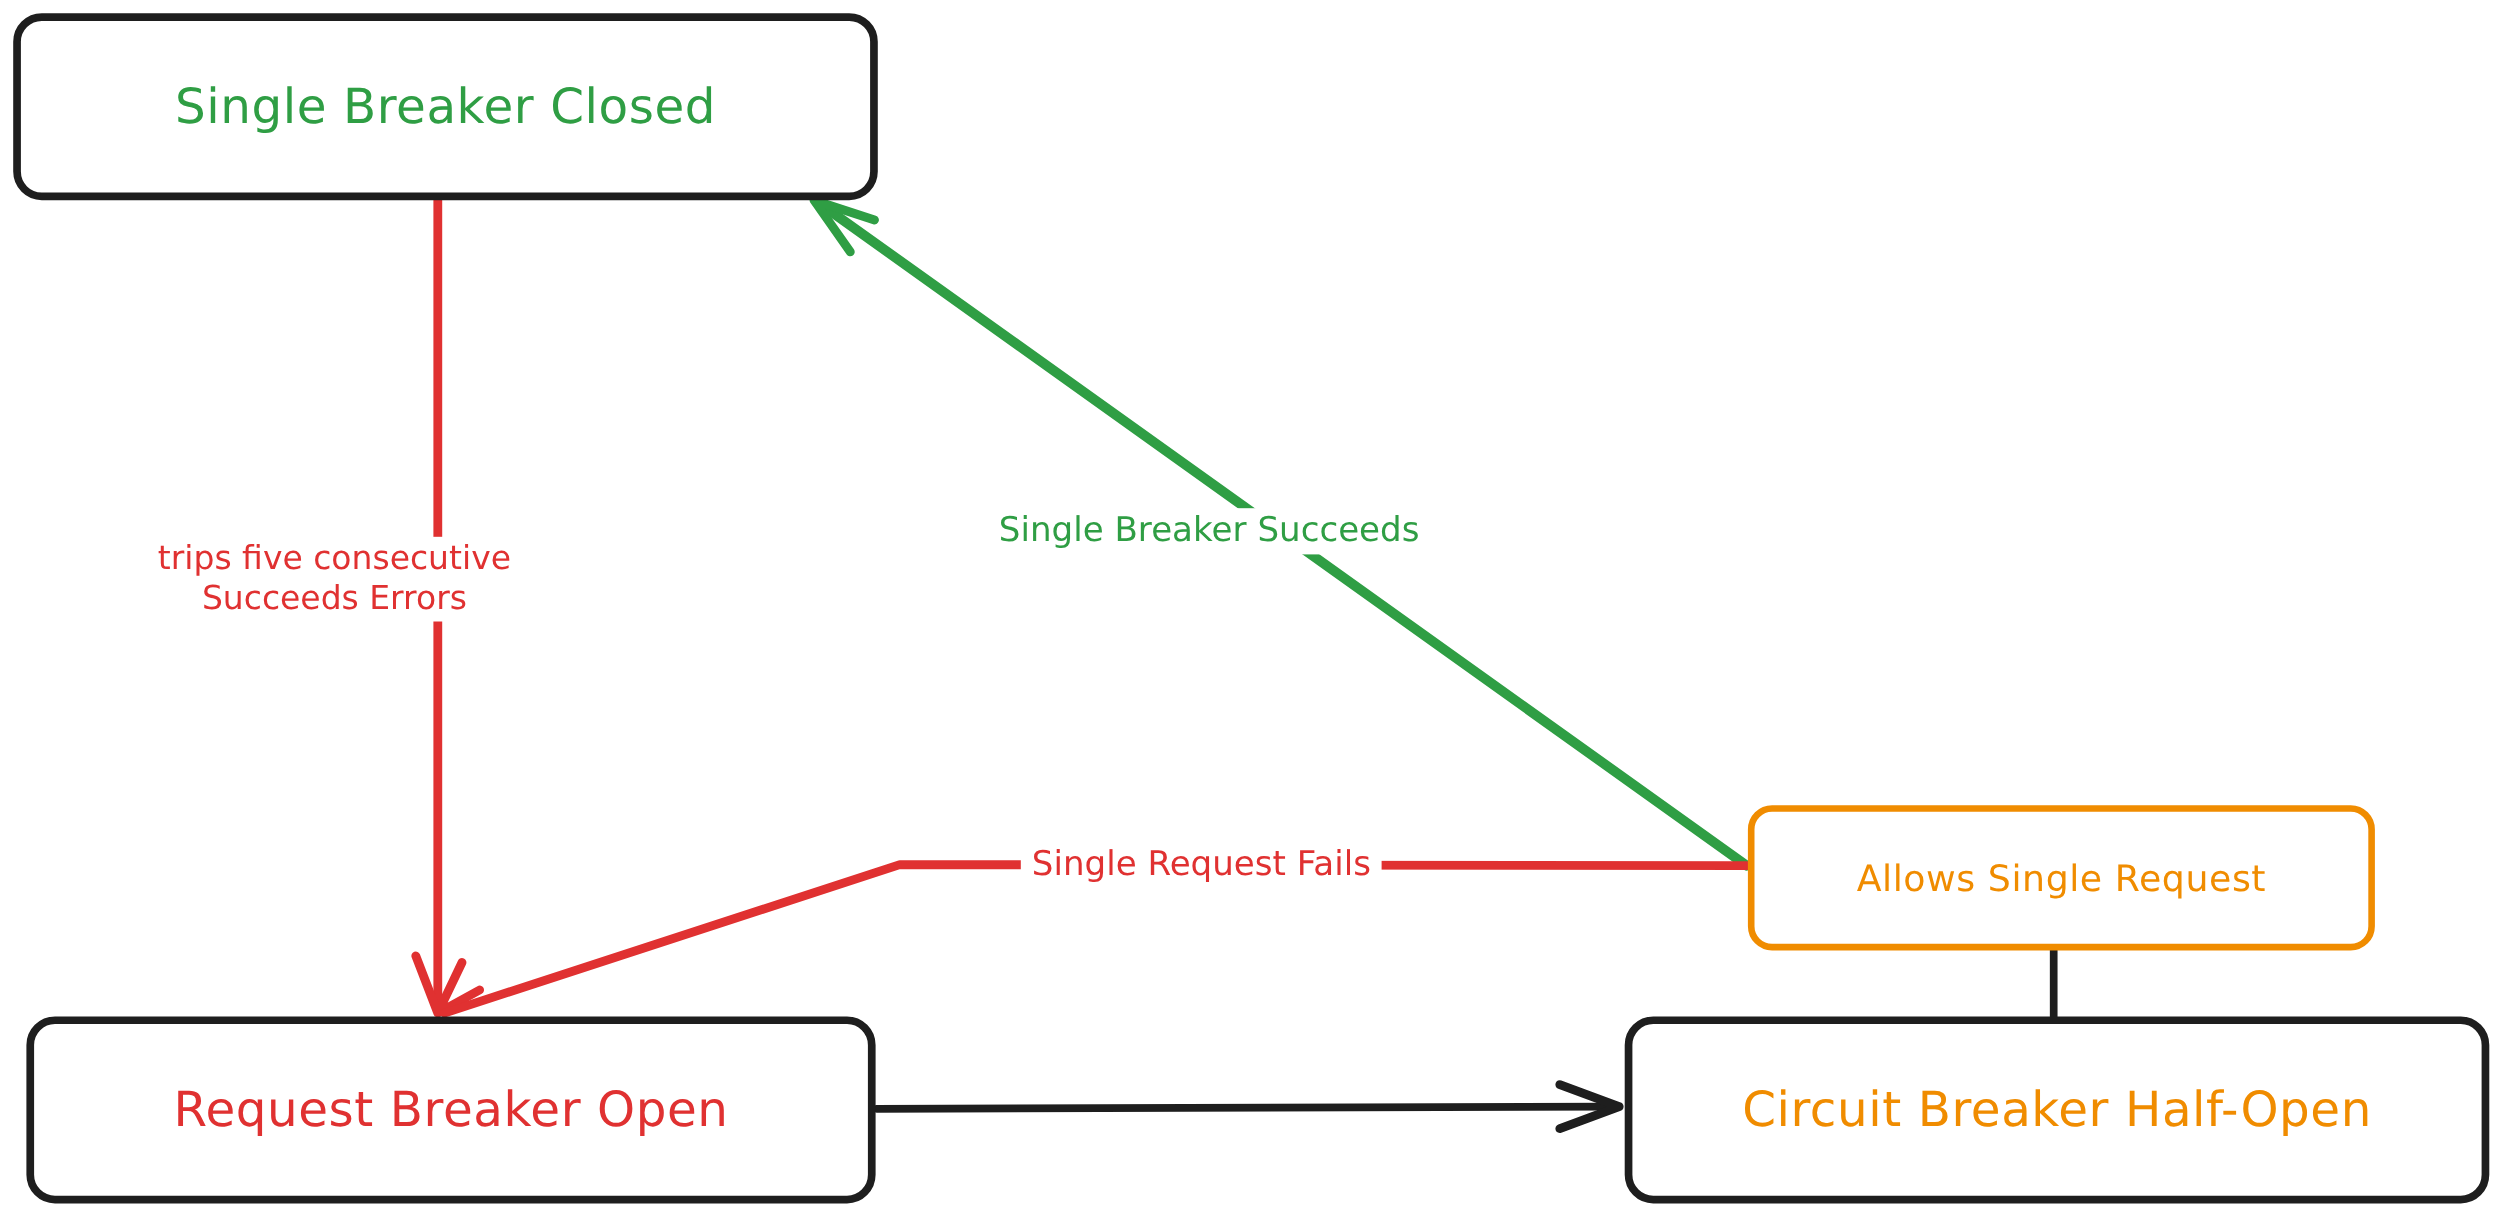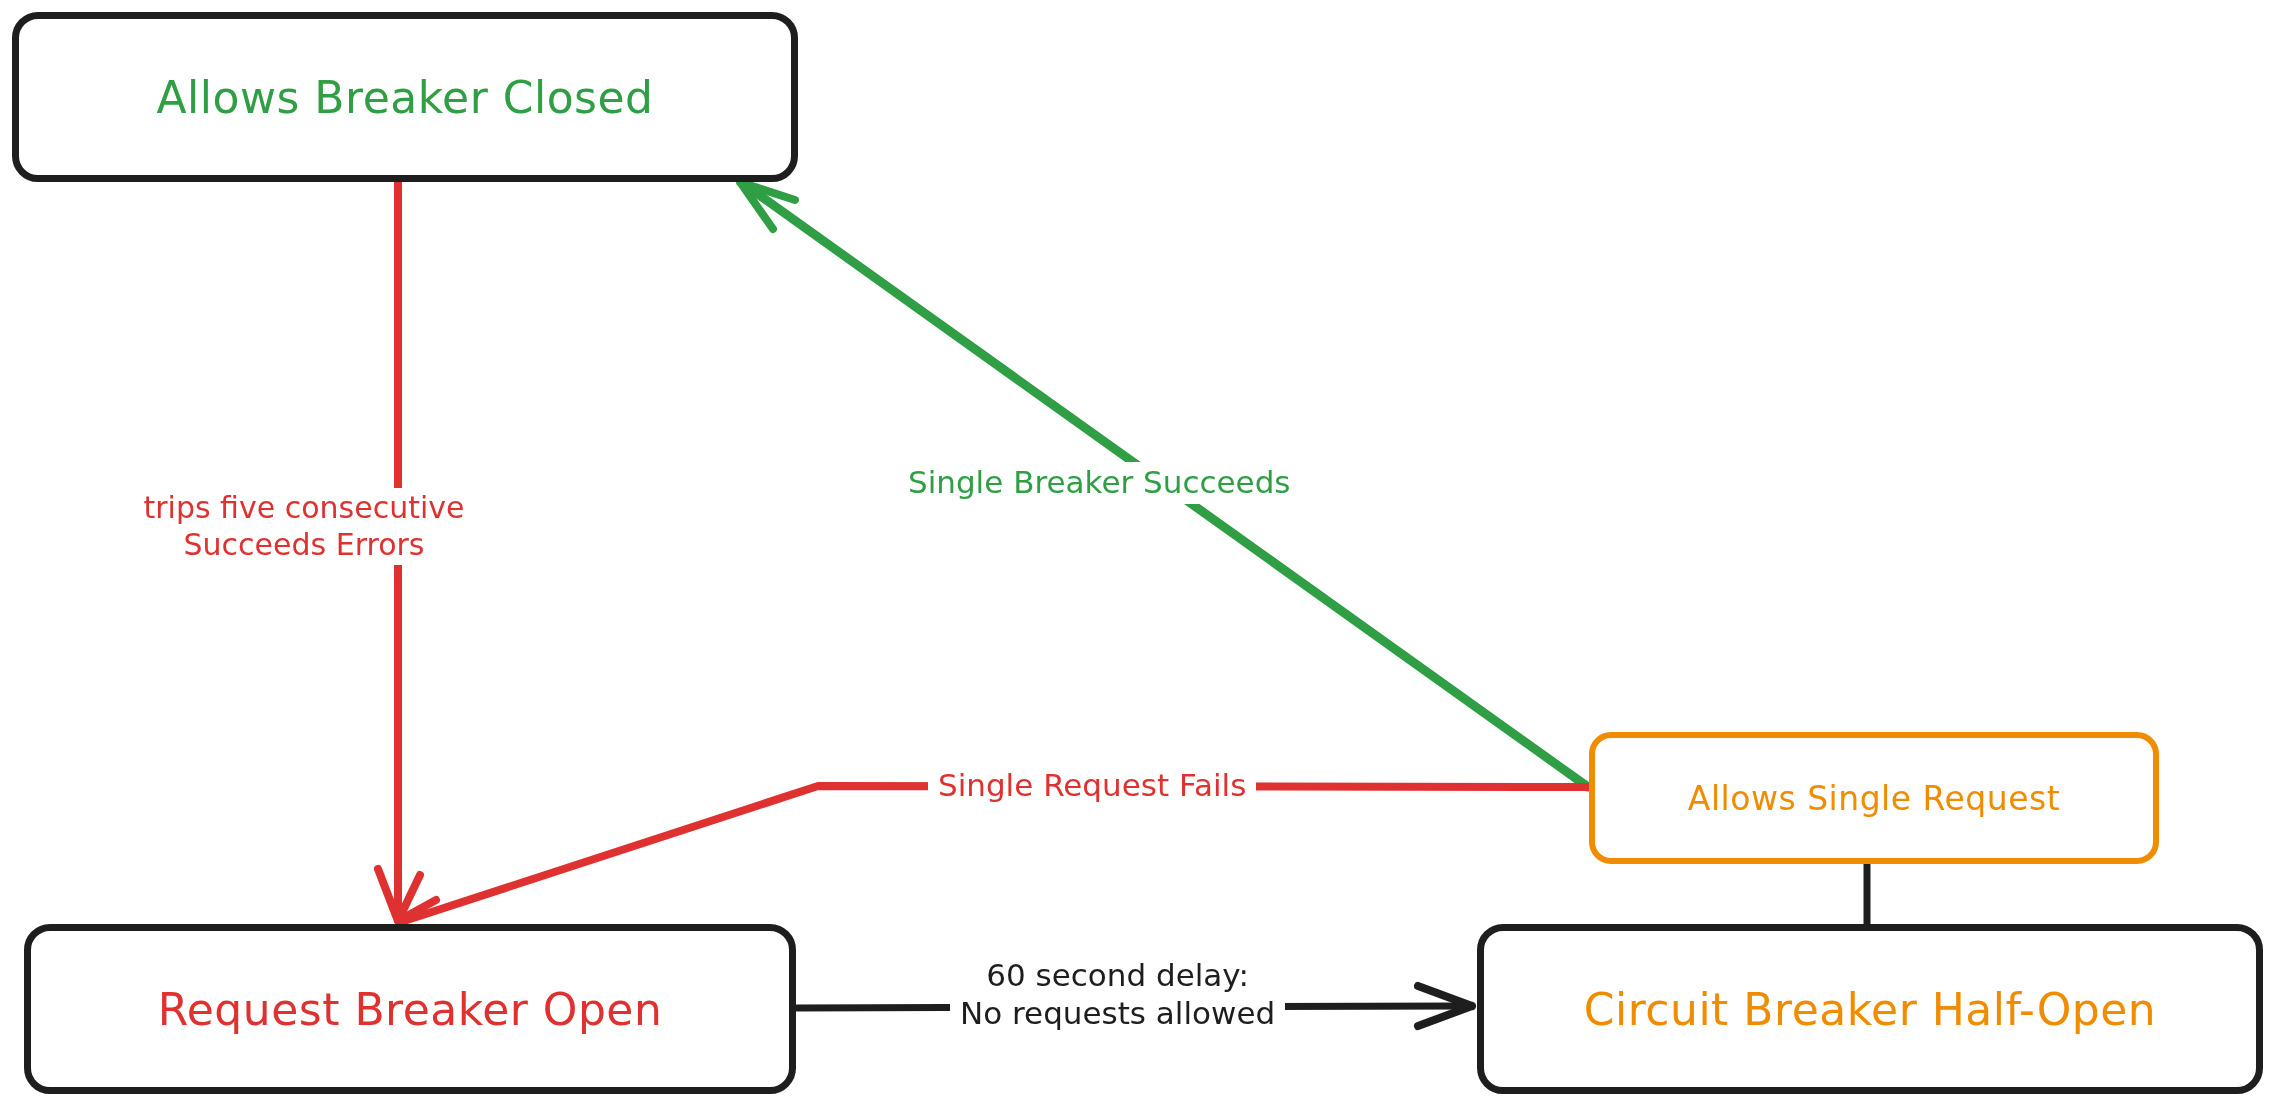--- a/index.html
+++ b/index.html
@@ -122,21 +122,21 @@
       <path d="M 797 1008 L 1462 1006" stroke="#1e1e1e" stroke-width="7" fill="none" stroke-linecap="round"></path>
       <path d="M 1472 1006 L 1418 986 M 1472 1006 L 1418 1026" stroke="#1e1e1e" stroke-width="8" fill="none" stroke-linecap="round" stroke-linejoin="round"></path>
     </g>
 
     <g>
       <path d="M 1867 863 L 1867 926" stroke="#1e1e1e" stroke-width="7" fill="none" stroke-linecap="round"></path>
     </g>
   </svg>
 
   <div class="node node-black" id="node-closed">
-    <span class="node-label" id="label-closed">Allows Breaker Closed</span>
+    <span class="node-label" id="label-closed">Single Breaker Closed</span>
   </div>
 
   <div class="node node-black" id="node-open">
     <span class="node-label" id="label-open">Request Breaker Open</span>
   </div>
 
   <div class="node node-black" id="node-half-open">
     <span class="node-label" id="label-half-open">Circuit Breaker Half-Open</span>
   </div>
 
@@ -150,18 +150,14 @@
   </div>
 
   <div class="edge-label" id="edge-label-succeeds">
     <span class="lbl-line">Single Breaker Succeeds</span>
   </div>
 
   <div class="edge-label" id="edge-label-fails">
     <span class="lbl-line">Single Request Fails</span>
   </div>
 
-  <div class="edge-label" id="edge-label-delay">
-    <span class="lbl-line">60 second delay:</span>
-    <span class="lbl-line">No requests allowed</span>
-  </div>
 
 </div>
 
 </body></html>

